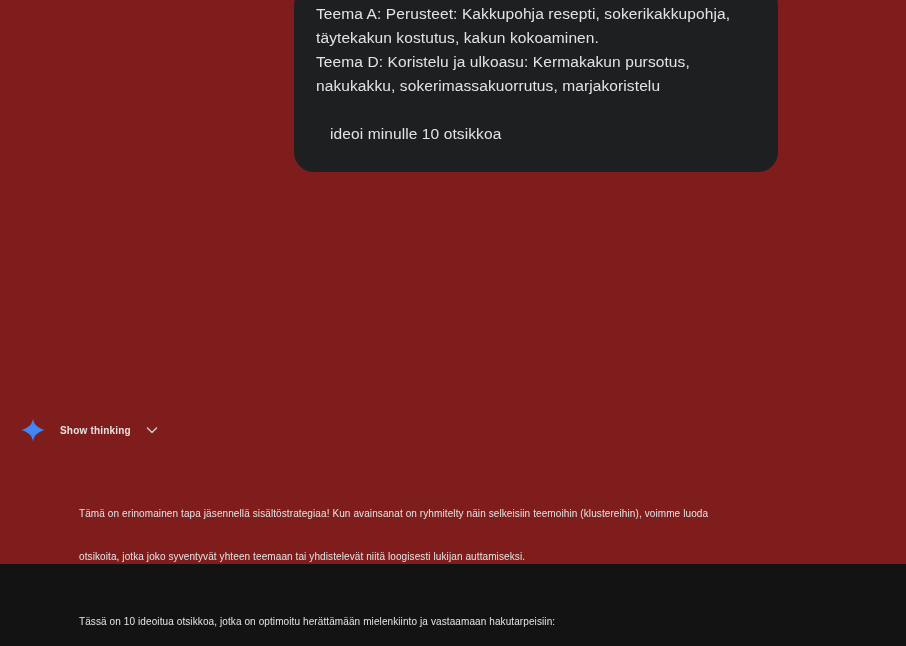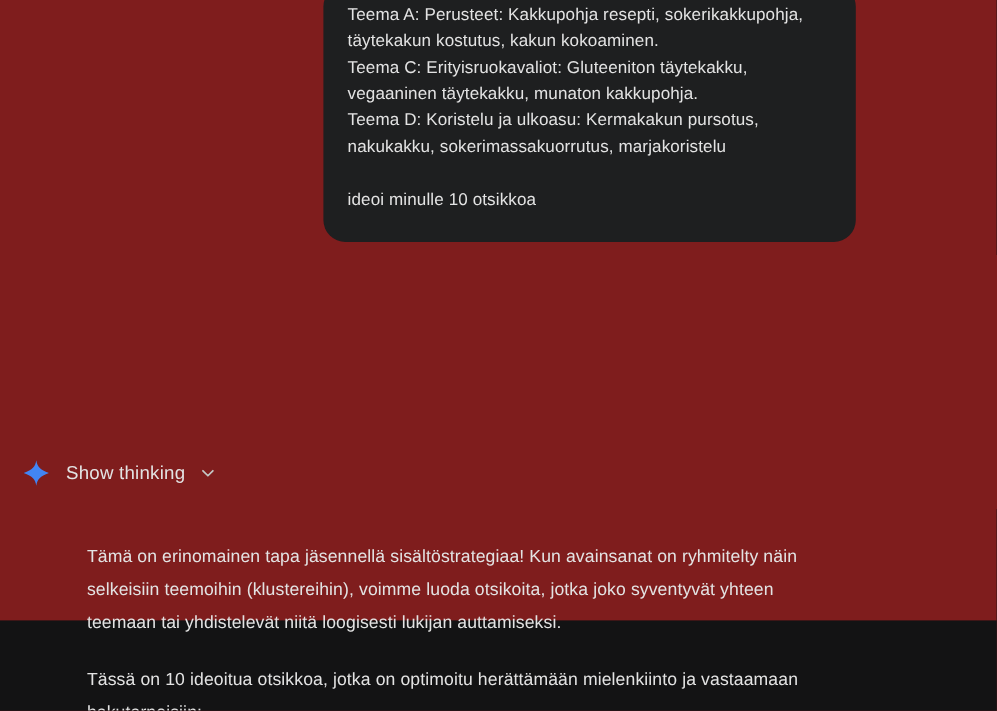--- a/index.html
+++ b/index.html
@@ -36,20 +36,21 @@
   }
   .user-bubble p {
     margin: 0;
     font-size: 15.5px;
     line-height: 24px;
     color: #e3e3e3;
     letter-spacing: 0.1px;
   }
   .user-bubble p.spaced {
     margin-top: 24px;
+    margin-left: 14px;
   }
 
   
   .response {
     position: absolute;
     left: 0;
     top: 404px;
     width: 906px;
   }
   .thinking-row {
@@ -60,54 +61,53 @@
     height: 52px;
   }
   .spark {
     width: 26px;
     height: 26px;
     flex: 0 0 26px;
     position: relative;
   }
   .spark svg { display: block; }
   .thinking-label {
-    font-size: 17px;
-    font-weight: normal;
+    font-size: 10px;
+    font-weight: bold;
     color: #e3e3e3;
     letter-spacing: 0.2px;
   }
   .chev {
     width: 18px;
     height: 18px;
     display: inline-flex;
     align-items: center;
     justify-content: center;
     color: #c4c7c5;
     margin-left: -2px;
   }
   .answer {
     padding: 36px 0 0 79px;
     width: 660px;
   }
   .answer p {
     margin: 0 0 22px 0;
-    font-size: 16px;
-    line-height: 30px;
+    font-size: 10px;
+    line-height: 43px;
     color: #e3e3e3;
     letter-spacing: 0.1px;
   }
 </style>
 </head>
 <body>
 
 <div class="page">
 
   <div class="user-bubble">
     <p>Teema A: Perusteet: Kakkupohja resepti, sokerikakkupohja, täytekakun kostutus, kakun kokoaminen.</p>
-    <p>Teema C: Erityisruokavaliot: Gluteeniton täytekakku, vegaaninen täytekakku, munaton kakkupohja.</p>
     <p>Teema D: Koristelu ja ulkoasu: Kermakakun pursotus, nakukakku, sokerimassakuorrutus, marjakoristelu</p>
     <p class="spaced">ideoi minulle 10 otsikkoa</p>
   </div>
 
   <div class="response">
 
     <div class="thinking-row">
       <span class="spark">
         <svg width="26" height="26" viewBox="0 0 26 26" aria-hidden="true">
           <path d="M13 1.5 C13.9 7.2 16.3 10.1 24.5 13 C16.3 15.9 13.9 18.8 13 24.5 C12.1 18.8 9.7 15.9 1.5 13 C9.7 10.1 12.1 7.2 13 1.5 Z" fill="#4285f4"></path>

